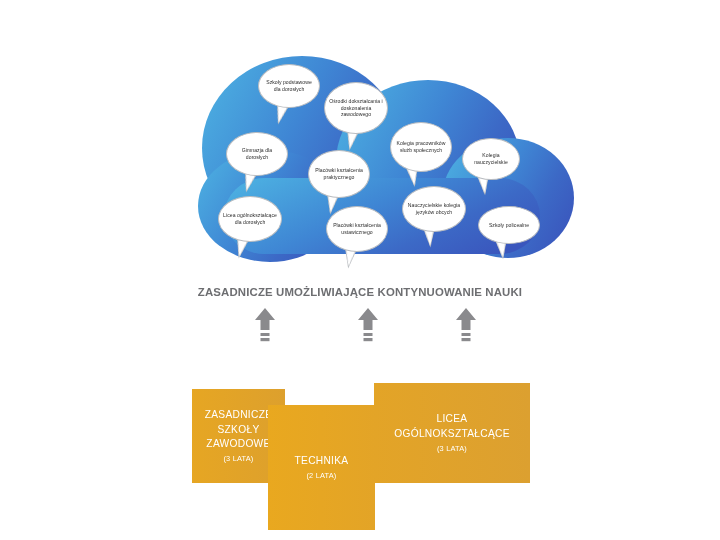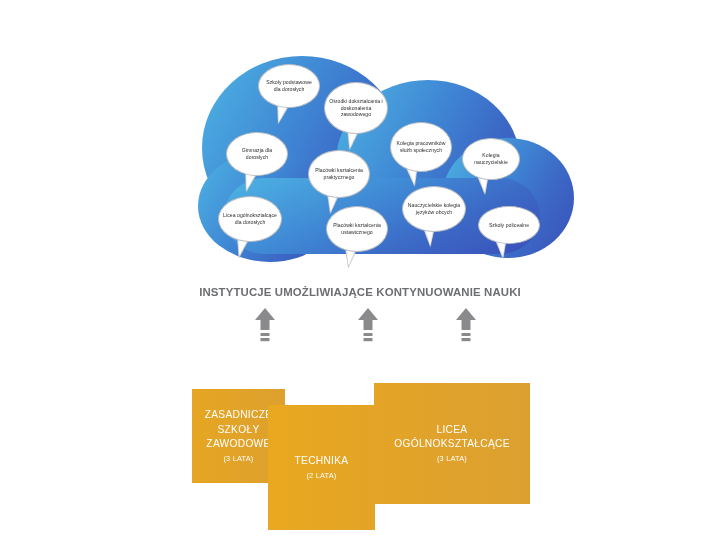--- a/index.html
+++ b/index.html
@@ -201,21 +201,21 @@
       <span class="btext">Nauczycielskie kolegia języków obcych</span>
     </div>
     <div class="tail" style="left:246px; top:190px; transform: rotate(-4deg);"></div>
 
     <div class="bubble" style="left:300px; top:168px; width:62px; height:38px;">
       <span class="btext">Szkoły policealne</span>
     </div>
     <div class="tail" style="left:318px; top:202px; transform: rotate(-6deg);"></div>
   </div>
 
-  <div id="caption">INSTYTUCJE UMOŻLIWIAJĄCE KONTYNUOWANIE NAUKI</div>
+  <div id="caption">ZASADNICZE UMOŻLIWIAJĄCE KONTYNUOWANIE NAUKI</div>
 
   <div class="arrow" style="left:254px; top:308px;">
     <svg viewBox="0 0 22 36" xmlns="http://www.w3.org/2000/svg">
       <g fill="#8A8A8D">
         <path d="M11 0 L21 12 L15.5 12 L15.5 22 L6.5 22 L6.5 12 L1 12 Z"></path>
         <rect x="6.5" y="25" width="9" height="3"></rect>
         <rect x="6.5" y="30" width="9" height="3.2"></rect>
       </g>
     </svg>
   </div>
@@ -245,20 +245,20 @@
     </span>
   </div>
 
   <div class="bar" style="left:268px; top:358px; width:107px; height:125px; background: linear-gradient(90deg, #E9A81F 0%, #E3A427 100%); margin-top: 47px;">
     <span class="bar-inner">
       <span class="bar-title">TECHNIKA</span>
       <span class="bar-sub">(2 LATA)</span>
     </span>
   </div>
 
-  <div class="bar" style="left:374px; top:383px; width:156px; height:121px; background: linear-gradient(90deg, #E3A427 0%, #DCA030 100%);">
+  <div class="bar" style="left:374px; top:383px; width:156px; height:100px; background: linear-gradient(90deg, #E3A427 0%, #DCA030 100%);">
     <span class="bar-inner">
       <span class="bar-title">LICEA OGÓLNOKSZTAŁCĄCE</span>
       <span class="bar-sub">(3 LATA)</span>
     </span>
   </div>
 
 </div>
 
 </body></html>

